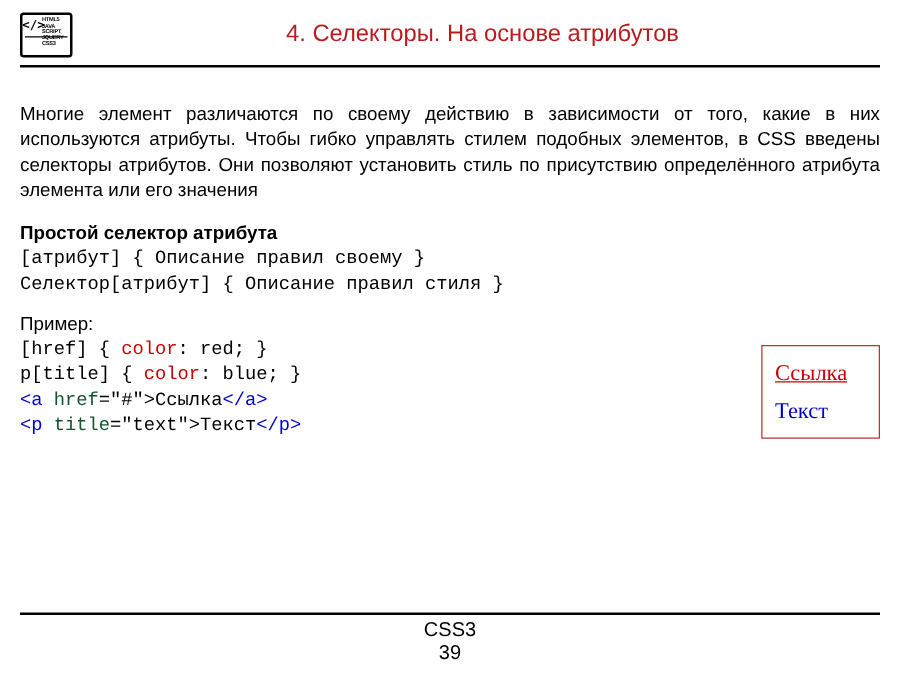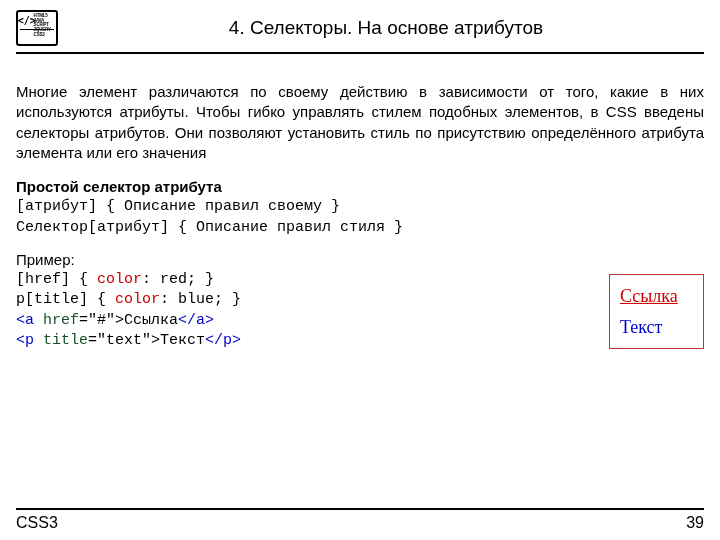--- a/index.html
+++ b/index.html
@@ -61,38 +61,38 @@
   .logo-bottom {
     height: 50%;
     border-top: 1px solid #000;
     margin-top: 1px;
   }
   .title {
     flex: 1;
     text-align: center;
     font-size: 19px;
     font-weight: normal;
-    color: #000000;
+    color: #b91c1c;
   }
   .content {
     flex: 1;
     padding-top: 28px;
     text-align: justify;
     line-height: 1.35;
   }
   .intro { margin-bottom: 14px; }
   .subheading { font-weight: bold; }
   .mono {
     font-family: "Courier New", monospace;
     font-size: 15px;
     white-space: pre;
   }
   .example-row {
     display: flex;
-    align-items: center;
+    align-items: flex-end;
     gap: 32px;
   }
   .example-code { flex: 1; }
   .example-box {
     border: 1px solid #b33;
     padding: 6px 10px 6px 10px;
     margin-left: 6px;
     margin-top: 2px;
     width: 95px;
     font-family: "Times New Roman", serif;
@@ -101,24 +101,25 @@
     text-align: left;
   }
   .kw-color { color: #c00; }
   .tag { color: #00c; }
   .attr { color: #14532d; }
   .link-red { color: #c00; text-decoration: underline; }
   .text-blue { color: #00c; }
   .footer {
     display: flex;
     justify-content: space-between;
-    align-items: flex-start;
+    align-items: center;
     border-top: 2px solid #000;
     padding-top: 4px;
     font-size: 16px;
+    flex-direction: column;
   }
 </style>
 </head>
 <body>
 
 <div class="slide">
 
   <div class="header">
     <div class="logo">
       <div class="logo-top">

